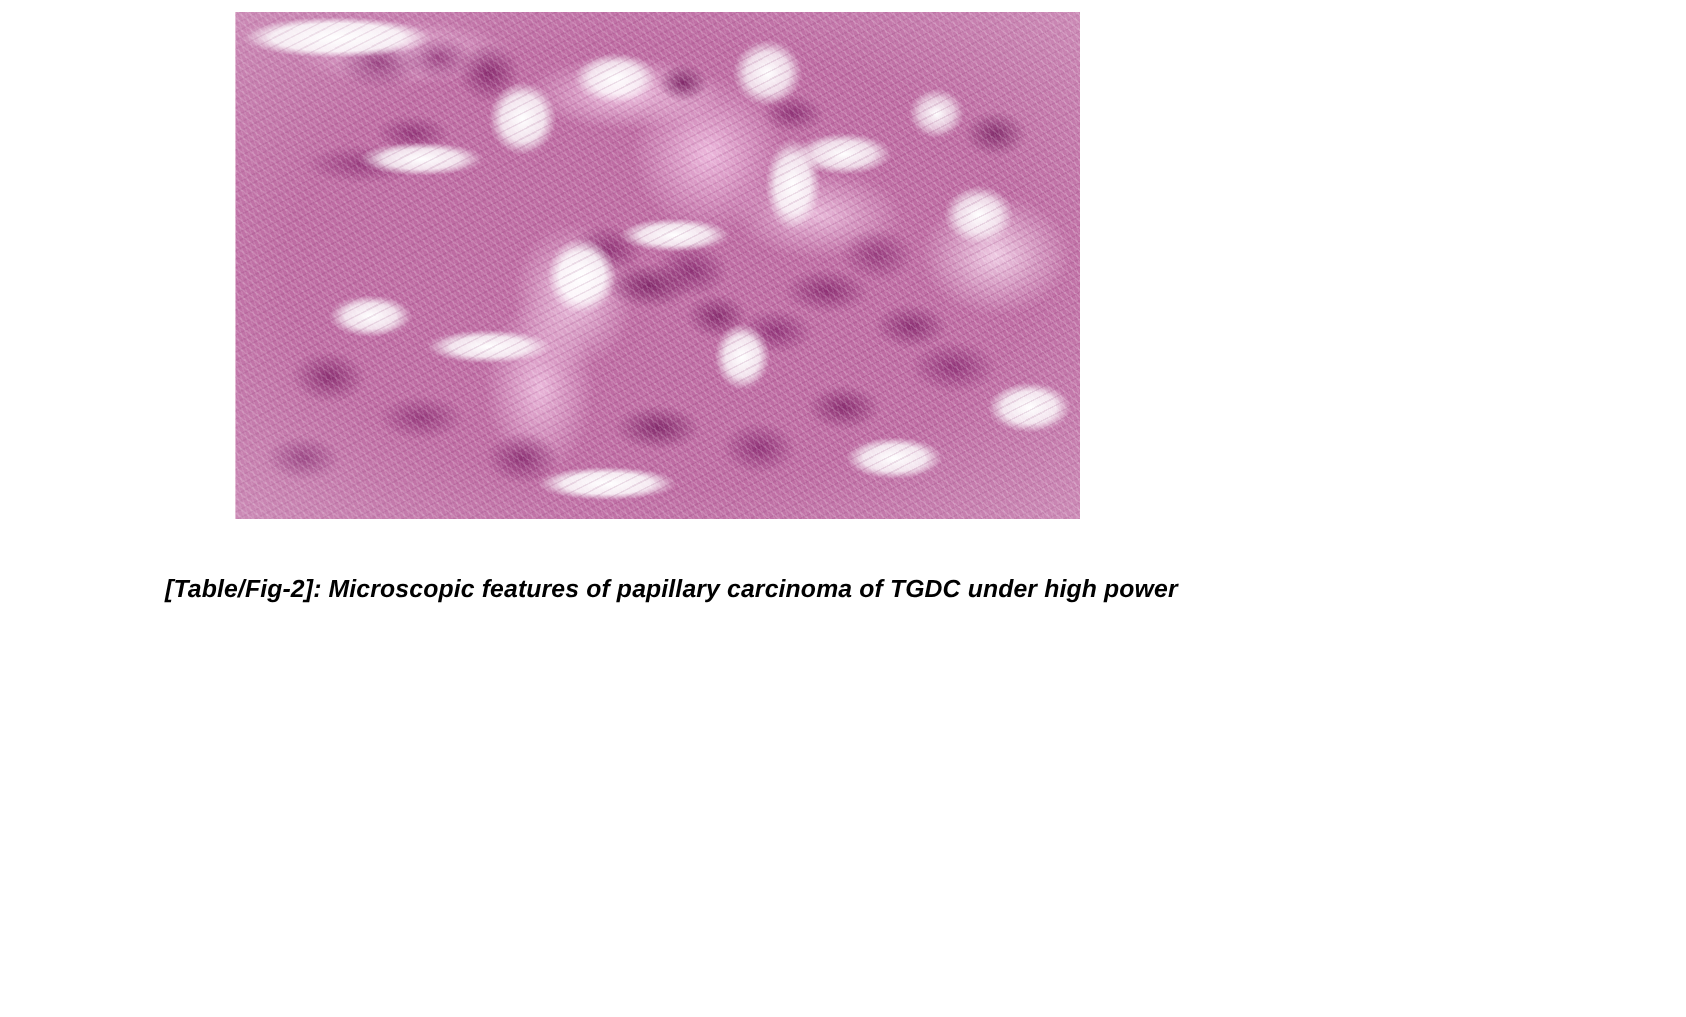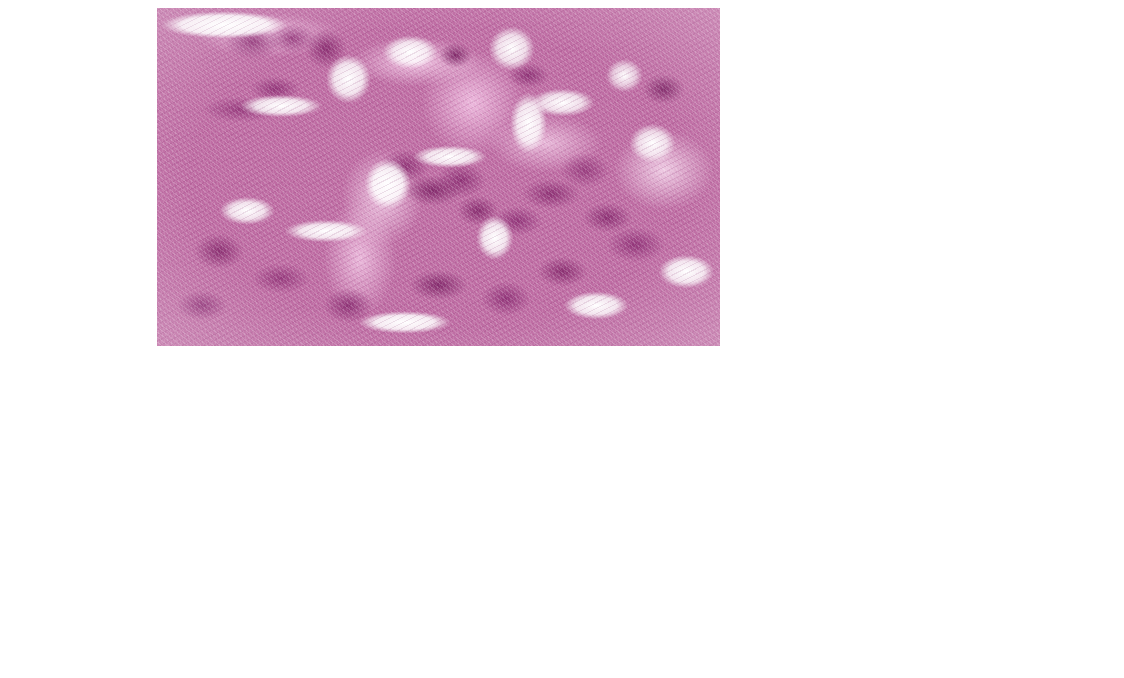--- a/index.html
+++ b/index.html
@@ -174,14 +174,17 @@
     <div class="micrograph">
       <div class="layer-base"></div>
       <div class="layer-stroma"></div>
       <div class="layer-fronds"></div>
       <div class="layer-lumina"></div>
       <div class="layer-texture"></div>
       <div class="layer-vignette"></div>
     </div>
   </div>
 
+  <div class="figure-caption">
+    <span>[Table/Fig-2]: Microscopic features of papillary carcinoma of TGDC under high power</span>
+  </div>
 
 </div>
 
 </body></html>

